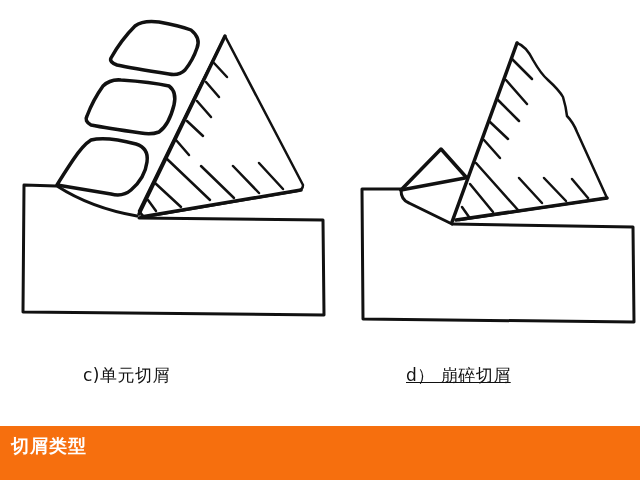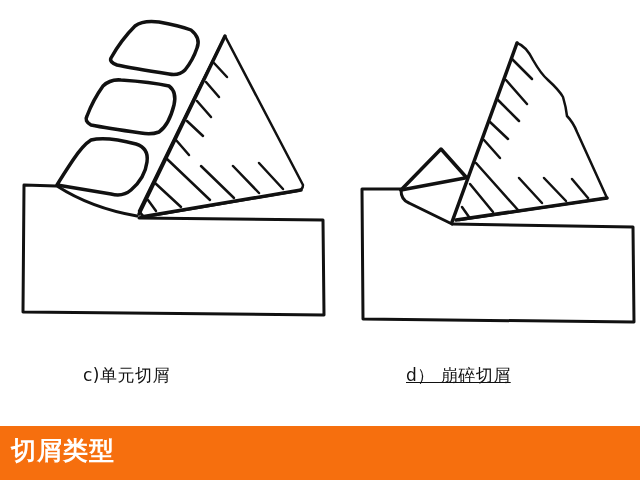--- a/index.html
+++ b/index.html
@@ -15,21 +15,21 @@
     white-space: nowrap; letter-spacing: 0.5px;
   }
   .caption-c { left: 72px; }
   .caption-d { left: 395px; text-decoration: underline; }
   .banner {
     position: absolute; left: 0; top: 426px; width: 640px; height: 54px;
     background: #f66f0e;
   }
   .banner-title {
     position: absolute; left: 11px; top: 8px; color: #ffffff;
-    font-size: 25px; font-weight: bold; letter-spacing: 1px;
+    font-size: 18px; font-weight: bold; letter-spacing: 1px;
   }
 </style>
 </head>
 <body>
 
 <div class="figure">
   <svg width="640" height="425" viewBox="0 0 640 425">
     <g fill="none" stroke="#111" stroke-linecap="round" stroke-linejoin="round">
 
       <g>

